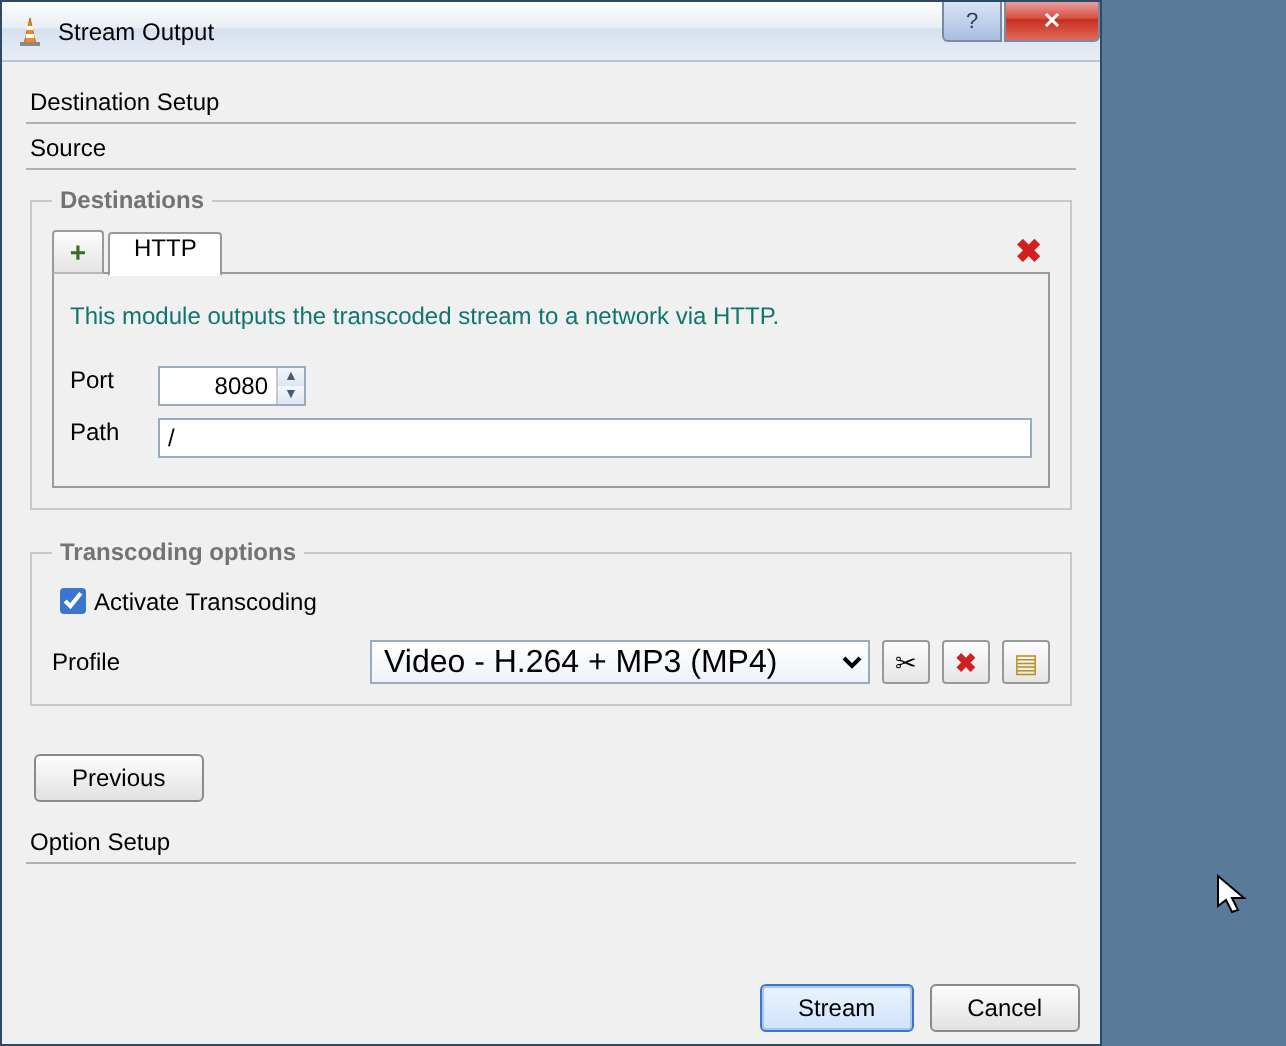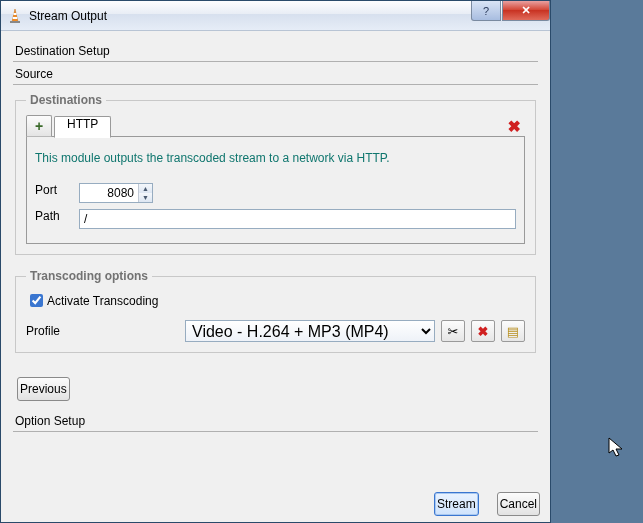--- a/index.html
+++ b/index.html
@@ -31,23 +31,23 @@
 .spin .arrows { width:14px; display:flex; flex-direction:column; border-left:1px solid #c0c8d4;}
 .spin .arrows span{ height:9px; font-size:7px; line-height:9px; text-align:center; background:linear-gradient(#f4f7fb,#dde6f2); color:#4a5a70; cursor:pointer;}
 .text-input { flex:1; border:1px solid #97acc0; background:#fff; height:20px; padding:0 4px; font-size:12px; outline:none;}
 .chk-row { display:flex; align-items:center; font-size:12px; margin-bottom:10px;}
 .chk-row input { margin-right:4px; accent-color:#3a76d0;}
 .profile-row { display:flex; align-items:center; gap:6px; font-size:12px;justify-content:space-between;}
 .profile-row label { width:60px; }
 .profile-row select { flex:0 0 250px; margin-left:auto; border:1px solid #97acc0; height:22px; font-size:16px; background:linear-gradient(#fff,#eef2f8); padding:0 2px;}
 .icon-btn { width:24px; height:22px; border:1px solid #9a9a9a; background:linear-gradient(#fcfcfc,#e6e6e6); display:flex; align-items:center; justify-content:center; border-radius:2px; cursor:pointer; font-size:13px;}
 .nav-row { display:flex; margin: 16px 4px 10px 4px; }
-.btn { height:24px; padding: 0 2px; border:1px solid #8a8a8a; background:linear-gradient(#fcfcfc,#e2e2e2); border-radius:3px; font-size:12px; cursor:pointer; display:flex; align-items:center;}
+.btn { height:24px; padding: 0 18px; border:1px solid #8a8a8a; background:linear-gradient(#fcfcfc,#e2e2e2); border-radius:3px; font-size:12px; cursor:pointer; display:flex; align-items:center;}
 .btn.primary { border:1px solid #3a76d0; box-shadow: 0 0 0 1px #a8c8f0 inset; background:linear-gradient(#eaf3ff,#cfe3fc);}
-.bottom-btns { display:flex; justify-content:flex-end; gap:18px; padding: 6px 10px 6px 0;}
+.bottom-btns { display:flex; justify-content:flex-end; gap:8px; padding: 6px 10px 6px 0;}
 .cursor { position:absolute; width:18px; height:22px; left:608px; top:437px; pointer-events:none;}
 .spacer { flex:1; }
 </style>
 </head>
 <body>
 
 <div class="window">
   <div class="titlebar">
     <span class="app-icon">
       <svg viewBox="0 0 16 16">

